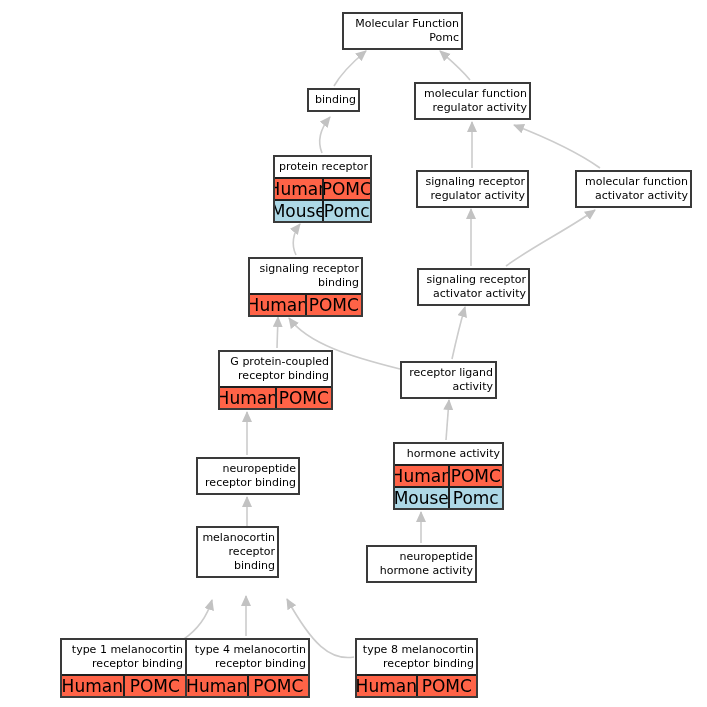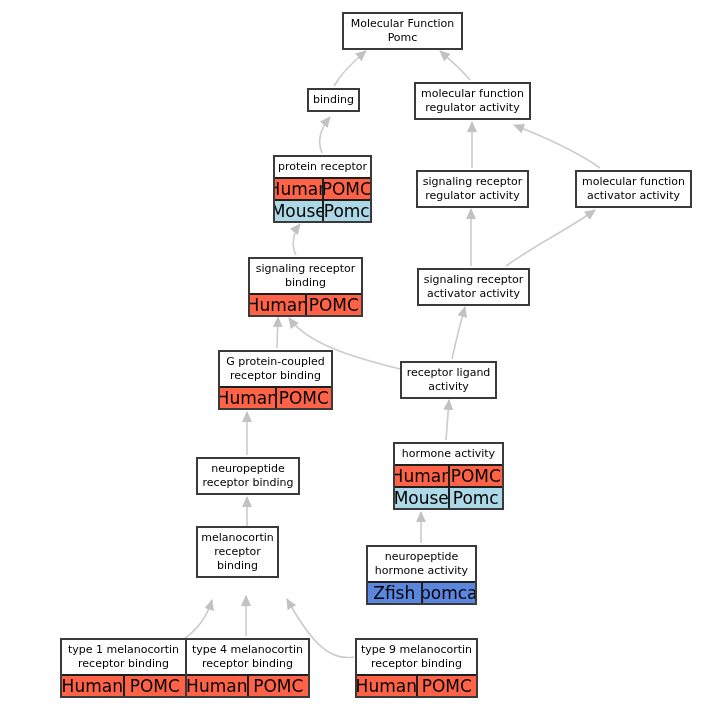--- a/index.html
+++ b/index.html
@@ -6,21 +6,21 @@
   #canvas {
     position:relative; width:707px; height:707px; background:#ffffff;
     font-family:"DejaVu Sans","Liberation Sans",sans-serif; overflow:hidden;
   }
   #edge-layer { position:absolute; left:0; top:0; width:707px; height:707px; }
   .node {
     position:absolute; box-sizing:border-box; background:#ffffff;
     border:2px solid #3a3a3a; color:#000;
   }
   .node-title {
-    padding:3px 2px; text-align:center; font-size:11px; line-height:14px;
+    padding:3px 2px; text-align:right; font-size:11px; line-height:14px;
     white-space:pre-line; background:#ffffff;
   }
   .node-row { display:flex; border-top:2px solid #1f1f1f; height:20px; }
   .node-cell {
     flex:1; display:flex; align-items:center; justify-content:center;
     font-size:17px; overflow:hidden;
   }
   .node-cell + .node-cell { border-left:2px solid #1f1f1f; }
   .edge { fill:none; stroke:#cccccc; stroke-width:1.6px; }
 </style>
@@ -121,24 +121,20 @@
           <div class="node-cell" style="background: rgb(173, 216, 230);">Pomc</div>
         </div>
       </div>
       <div class="node" style="left: 196px; top: 457px; width: 104px;">
         <div class="node-title">neuropeptide
 receptor binding</div>
       </div>
       <div class="node" style="left: 366px; top: 545px; width: 111px;">
         <div class="node-title">neuropeptide
 hormone activity</div>
-        <div class="node-row">
-          <div class="node-cell" style="background: rgb(91, 134, 222);">Zfish</div>
-          <div class="node-cell" style="background: rgb(91, 134, 222);">pomca</div>
-        </div>
       </div>
       <div class="node" style="left: 196px; top: 526px; width: 83px;">
         <div class="node-title">melanocortin
 receptor binding</div>
       </div>
       <div class="node" style="left: 14px; top: 638px; width: 127px; margin-left: 46px;">
         <div class="node-title">type 1 melanocortin
 receptor binding</div>
         <div class="node-row">
           <div class="node-cell" style="background: rgb(255, 99, 71);">Human</div>
@@ -147,21 +143,21 @@
       </div>
       <div class="node" style="left: 185px; top: 638px; width: 125px;">
         <div class="node-title">type 4 melanocortin
 receptor binding</div>
         <div class="node-row">
           <div class="node-cell" style="background: rgb(255, 99, 71);">Human</div>
           <div class="node-cell" style="background: rgb(255, 99, 71);">POMC</div>
         </div>
       </div>
       <div class="node" style="left: 355px; top: 638px; width: 123px;">
-        <div class="node-title">type 9 melanocortin
+        <div class="node-title">type 8 melanocortin
 receptor binding</div>
         <div class="node-row">
           <div class="node-cell" style="background: rgb(255, 99, 71);">Human</div>
           <div class="node-cell" style="background: rgb(255, 99, 71);">POMC</div>
         </div>
       </div>
     </div>
 </div>
 
 </body></html>

